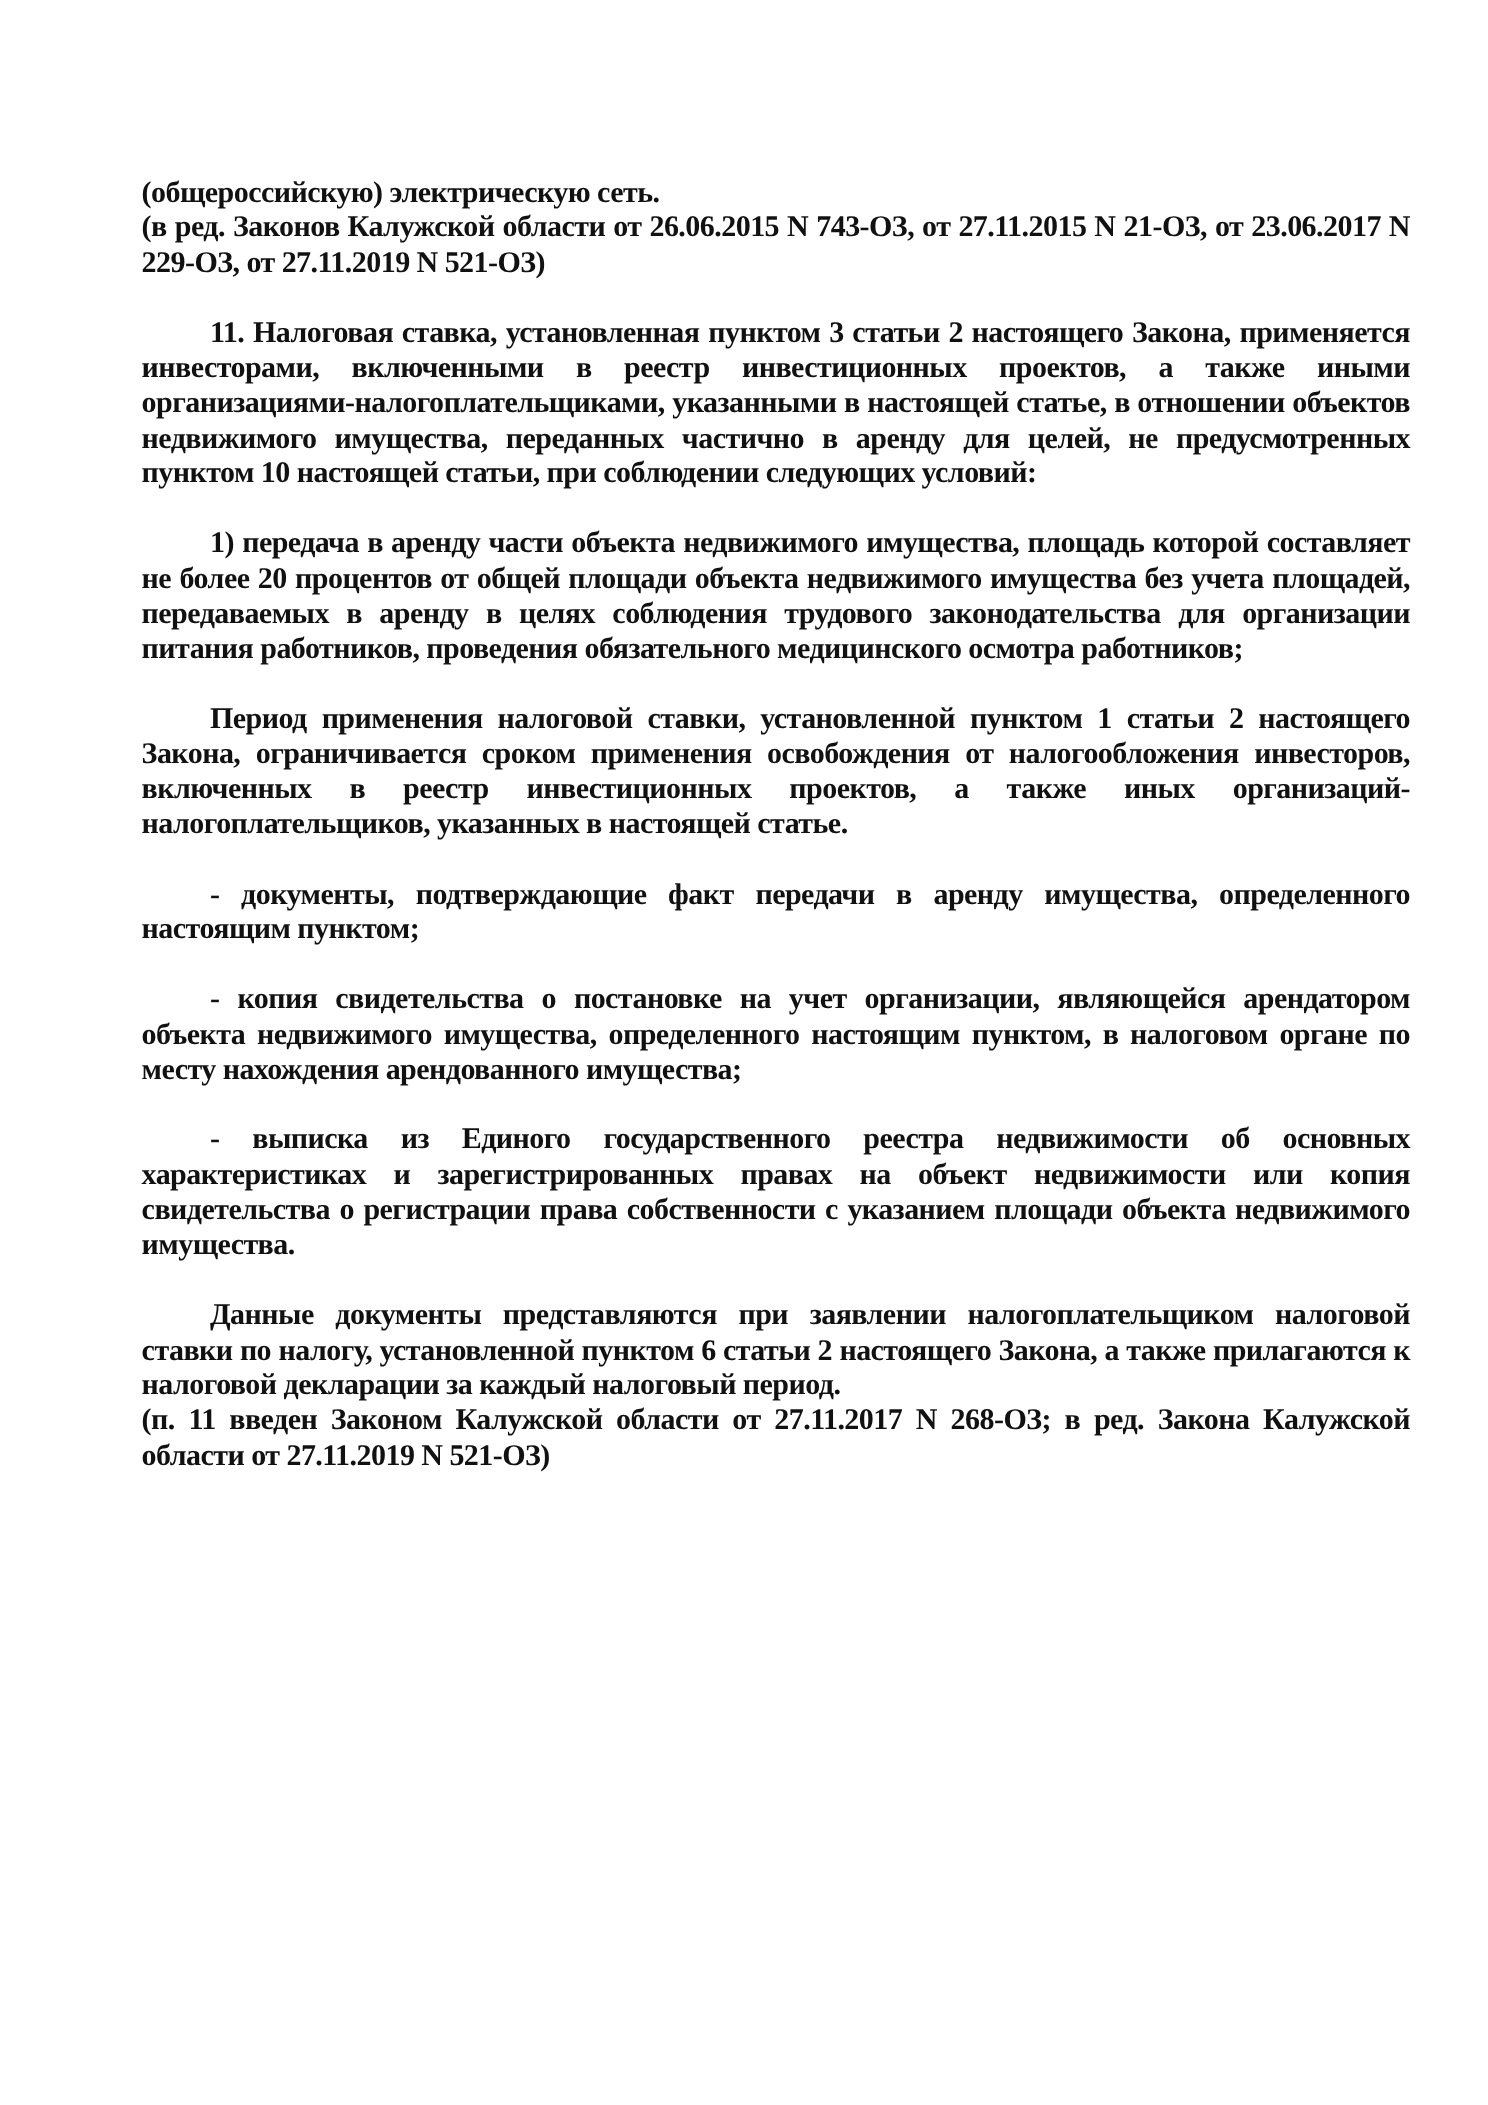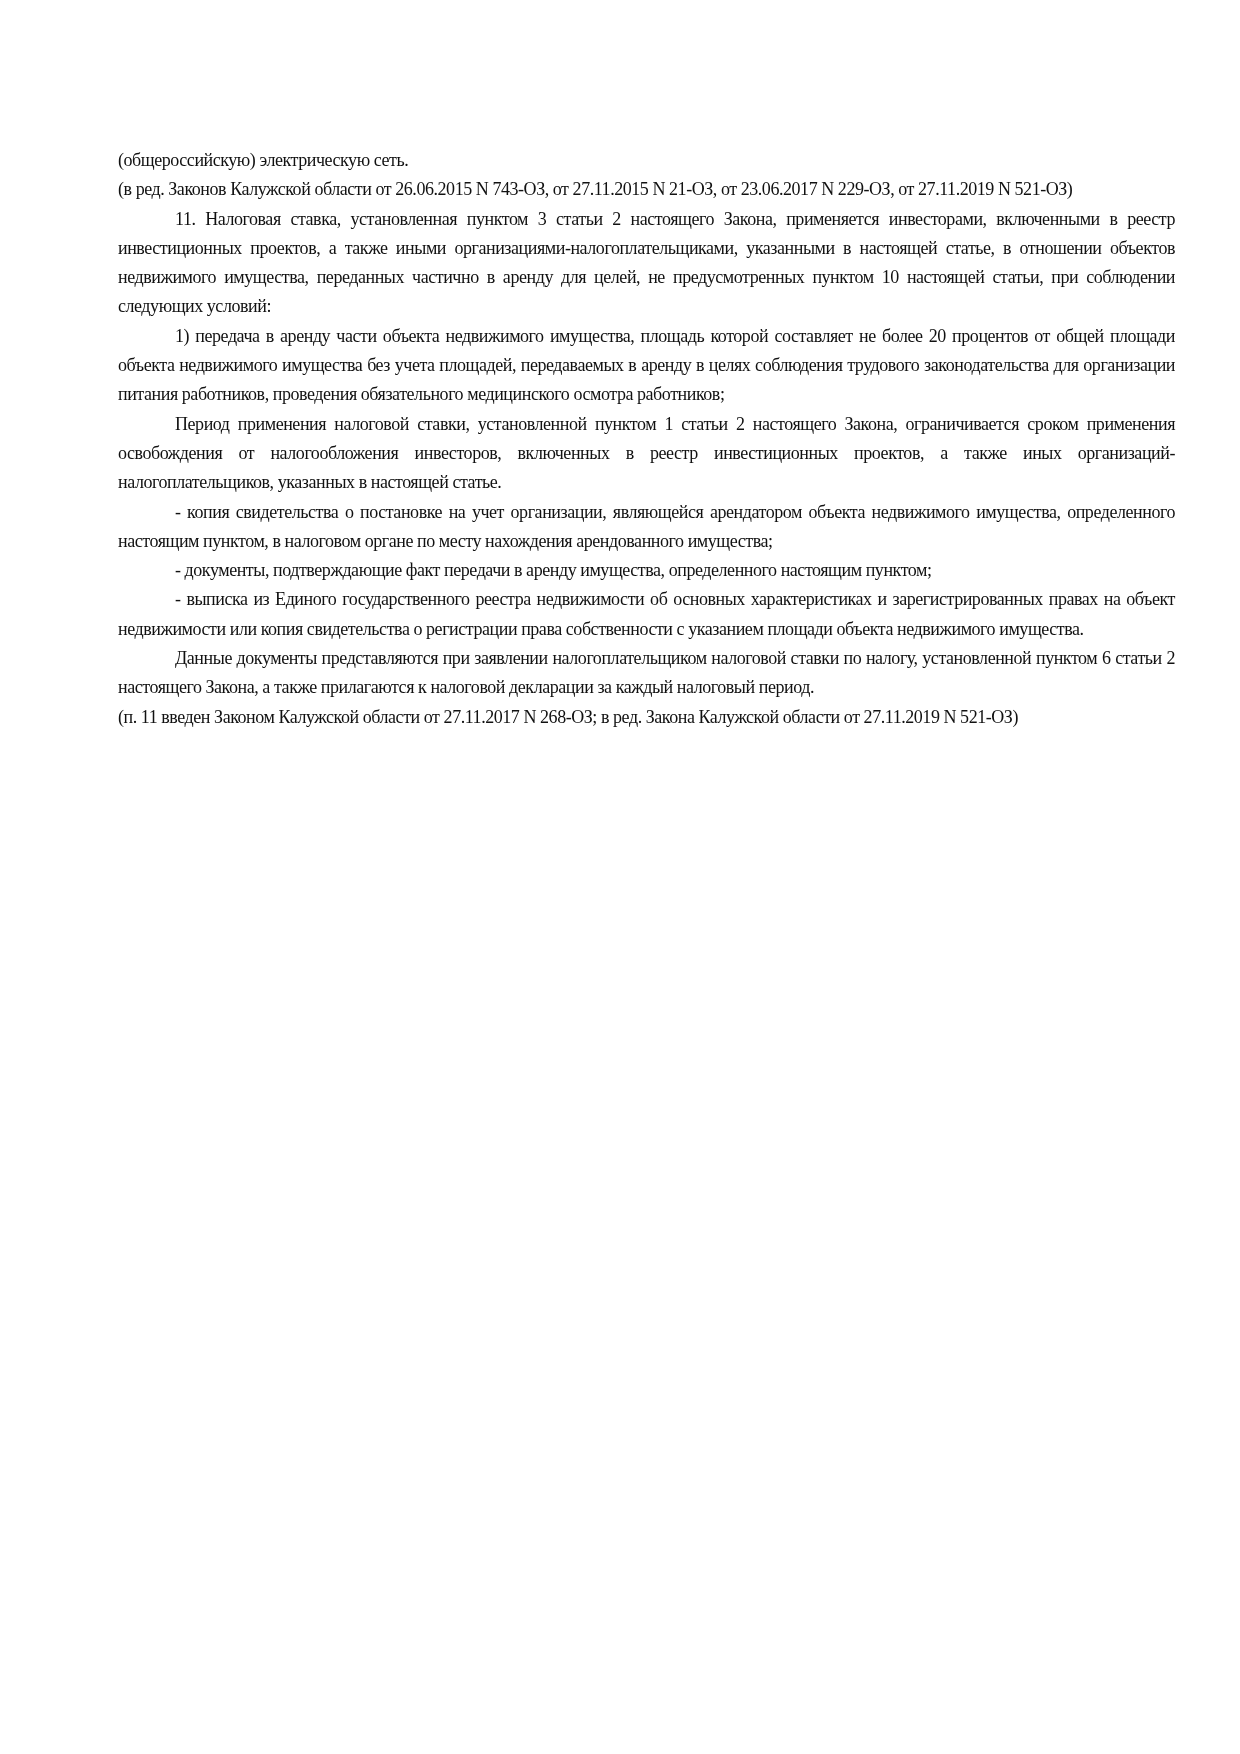--- a/index.html
+++ b/index.html
@@ -12,51 +12,53 @@
       height: 1754px;
       position: relative;
       overflow: hidden;
     }
     .page {
       position: absolute;
       left: 118px;
       top: 146px;
       width: 1057px;
       font-family: "Liberation Serif", "DejaVu Serif", serif;
-      font-size: 18px;
+      font-size: 25px;
       line-height: 29.3px;
       color: #111111;
       letter-spacing: -0.45px;
+      font-weight: bold;
     }
     .line {
       margin: 0;
       text-align: justify;
       text-align-last: left;
     }
     .para {
       margin: 0;
       text-indent: 57px;
       text-align: justify;
     }
     .gap {
+      margin-top: 29px;
     }
     .note {
       margin: 0;
       text-align: justify;
     }
   </style>
 </head>
 <body>
 
 <div class="page">
   <p class="line">(общероссийскую) электрическую сеть.</p>
   <p class="note">(в ред. Законов Калужской области от 26.06.2015 N 743-ОЗ, от 27.11.2015 N 21-ОЗ, от 23.06.2017 N 229-ОЗ, от 27.11.2019 N 521-ОЗ)</p>
 
   <p class="para gap">11. Налоговая ставка, установленная пунктом 3 статьи 2 настоящего Закона, применяется инвесторами, включенными в реестр инвестиционных проектов, а также иными организациями-налогоплательщиками, указанными в настоящей статье, в отношении объектов недвижимого имущества, переданных частично в аренду для целей, не предусмотренных пунктом 10 настоящей статьи, при соблюдении следующих условий:</p>
   <p class="para gap">1) передача в аренду части объекта недвижимого имущества, площадь которой составляет не более 20 процентов от общей площади объекта недвижимого имущества без учета площадей, передаваемых в аренду в целях соблюдения трудового законодательства для организации питания работников, проведения обязательного медицинского осмотра работников;</p>
   <p class="para gap">Период применения налоговой ставки, установленной пунктом 1 статьи 2 настоящего Закона, ограничивается сроком применения освобождения от налогообложения инвесторов, включенных в реестр инвестиционных проектов, а также иных организаций-налогоплательщиков, указанных в настоящей статье.</p>
+  <p class="para gap">- документы, подтверждающие факт передачи в аренду имущества, определенного настоящим пунктом;</p>
   <p class="para gap">- копия свидетельства о постановке на учет организации, являющейся арендатором объекта недвижимого имущества, определенного настоящим пунктом, в налоговом органе по месту нахождения арендованного имущества;</p>
-  <p class="para gap">- документы, подтверждающие факт передачи в аренду имущества, определенного настоящим пунктом;</p>
   <p class="para gap">- выписка из Единого государственного реестра недвижимости об основных характеристиках и зарегистрированных правах на объект недвижимости или копия свидетельства о регистрации права собственности с указанием площади объекта недвижимого имущества.</p>
   <p class="para gap">Данные документы представляются при заявлении налогоплательщиком налоговой ставки по налогу, установленной пунктом 6 статьи 2 настоящего Закона, а также прилагаются к налоговой декларации за каждый налоговый период.</p>
 
   <p class="note">(п. 11 введен Законом Калужской области от 27.11.2017 N 268-ОЗ; в ред. Закона Калужской области от 27.11.2019 N 521-ОЗ)</p>
 </div>
 
 </body></html>

